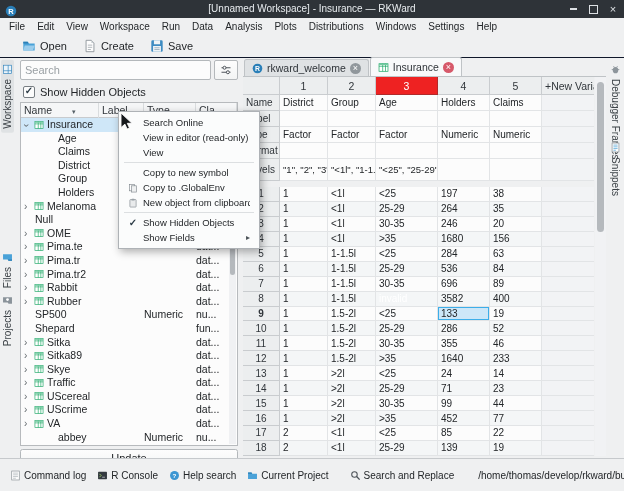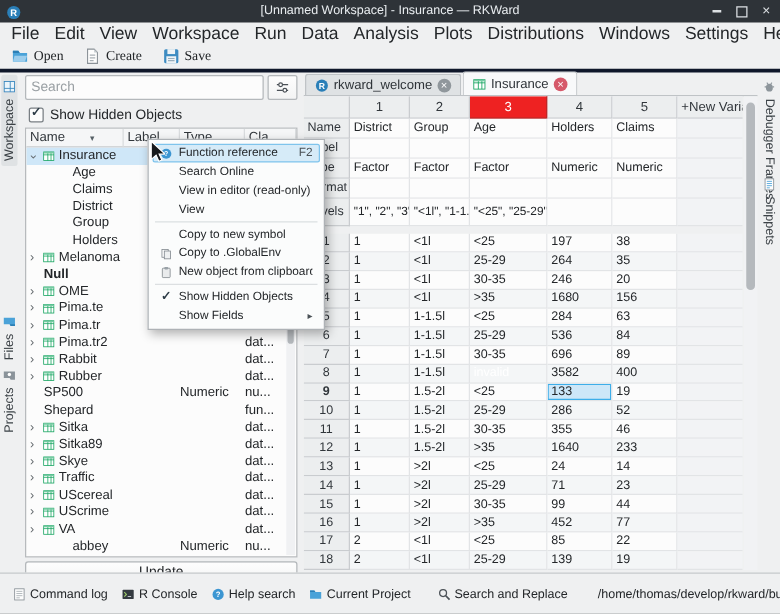--- a/index.html
+++ b/index.html
@@ -12,24 +12,24 @@
 .titlebar{position:absolute;top:0;left:0;right:0;height:18px;background:#2e3338;display:flex;align-items:center;}
 .tb-icon{width:12px;height:12px;margin-left:5px;z-index:2;}
 .tb-title{position:absolute;left:0;right:0;text-align:center;color:#e9edf0;font-size:10px;line-height:18px;}
 .tb-controls{position:absolute;right:5px;top:0;height:18px;display:flex;align-items:center;gap:8px;z-index:2;}
 .wctl{width:12px;height:12px;display:flex;align-items:center;justify-content:center;color:#dde1e4;font-size:11px;line-height:1;}
 .wctl.minimize::after{content:"";width:7px;height:2px;background:#dde1e4;}
 .wctl.maximize::after{content:"";width:7px;height:7px;border:1px solid #dde1e4;}
 
 
 .menubar{position:absolute;top:18px;left:0;right:0;height:17px;display:flex;align-items:center;padding-left:3px;}
-.menu-item{padding:0 6px;line-height:17px;font-size:14px;}
-
-
-.toolbar{position:absolute;top:35px;left:0;right:0;height:23px;display:flex;align-items:center;padding-left:2px;gap:2px;border-bottom:3px solid #0f172a;font-family:Liberation Serif, serif;}
+.menu-item{padding:0 6px;line-height:17px;font-size:10px;}
+
+
+.toolbar{position:absolute;top:35px;left:0;right:0;height:23px;display:flex;align-items:center;padding-left:15px;gap:2px;border-bottom:1px solid #0f172a;}
 .tool-btn{display:flex;align-items:center;gap:4px;padding:2px 7px;font-size:11px;}
 .tool-btn .icn{width:14px;height:14px;}
 
 
 .dock{position:absolute;top:58px;bottom:21px;width:17px;}
 .dock-left{left:0;}
 .dock-right{right:0;width:18px;}
 .dock-tab{position:absolute;display:flex;align-items:center;gap:4px;font-size:10px;color:#3c4247;padding:4px 1px;left:1px;}
 .dock-left .dock-tab{writing-mode:vertical-rl;transform:rotate(180deg);}
 .dock-right .dock-tab{writing-mode:vertical-rl;left:3px;}
@@ -292,21 +292,21 @@
               <svg viewBox="0 0 16 16">
                 <rect x="1.5" y="2.5" width="13" height="11" fill="#fff" stroke="#13a35e"></rect>
                 <path d="M1.5 6.2h13M6.8 2.5v11M10.9 2.5v11" stroke="#13a35e"></path>
                 <rect x="1.5" y="2.5" width="13" height="2" fill="#74cba2"></rect>
               </svg>
             </span>
             <span class="t-name" style="left: 26px; width: 50px;">Melanoma</span>
             <span class="t-col" style="left: 175px; width: 41px;">dat...</span>
           </div>
           <div class="tree-row">
-            <span class="t-name" style="left: 14px; width: 62px; font-weight: bold;">Null</span>
+            <span class="t-name" style="left: 14px; width: 62px;">Null</span>
             <span class="t-col" style="left: 175px; width: 41px;">fun...</span>
           </div>
           <div class="tree-row">
             <span class="t-exp">›</span>
             <span class="icn t-icn">
               <svg viewBox="0 0 16 16">
                 <rect x="1.5" y="2.5" width="13" height="11" fill="#fff" stroke="#13a35e"></rect>
                 <path d="M1.5 6.2h13M6.8 2.5v11M10.9 2.5v11" stroke="#13a35e"></path>
                 <rect x="1.5" y="2.5" width="13" height="2" fill="#74cba2"></rect>
               </svg>
@@ -781,32 +781,20 @@
           </span>
           <span>Search and Replace</span>
         </div>
       </span>
     <span class="sb-path">/home/thomas/develop/rkward/build/rkward</span>
 
     <span class="sb-led" style="background: rgb(46, 204, 113);"></span>
   </div>
 
   <div class="ctx-menu">
-      <div class="ctx-item hover">
-        <span class="ctx-icn">
-          <span class="icn">
-            <svg viewBox="0 0 16 16">
-              <circle cx="8" cy="8" r="6.5" fill="#3c96d2"></circle>
-              <text x="8" y="11.5" font-size="9" font-family="sans-serif" font-weight="bold" fill="#fff" text-anchor="middle">?</text>
-            </svg>
-          </span>
-        </span>
-        <span class="ctx-label">Function reference</span>
-        <span class="ctx-shortcut">F2</span>
-      </div>
       <div class="ctx-item">
         <span class="ctx-icn"></span>
         <span class="ctx-label">Search Online</span>
       </div>
       <div class="ctx-item">
         <span class="ctx-icn"></span>
         <span class="ctx-label">View in editor (read-only)</span>
       </div>
       <div class="ctx-item">
         <span class="ctx-icn"></span>

